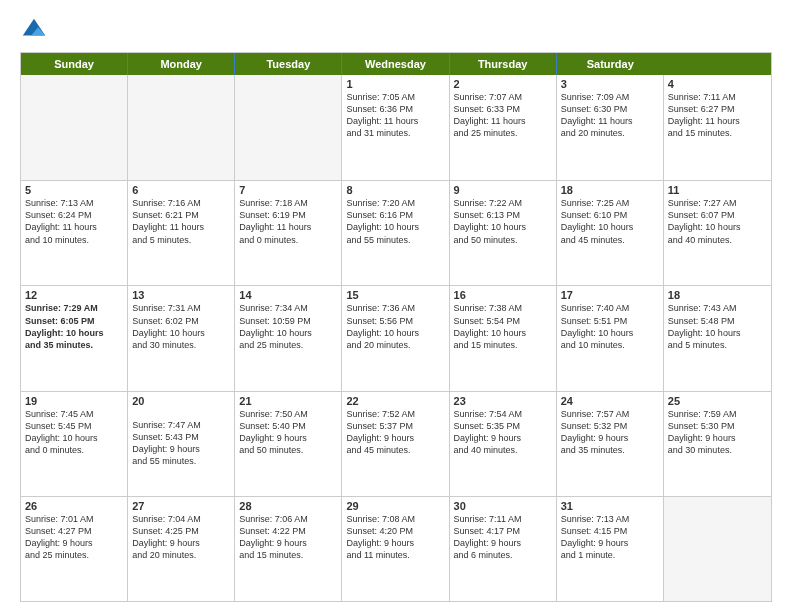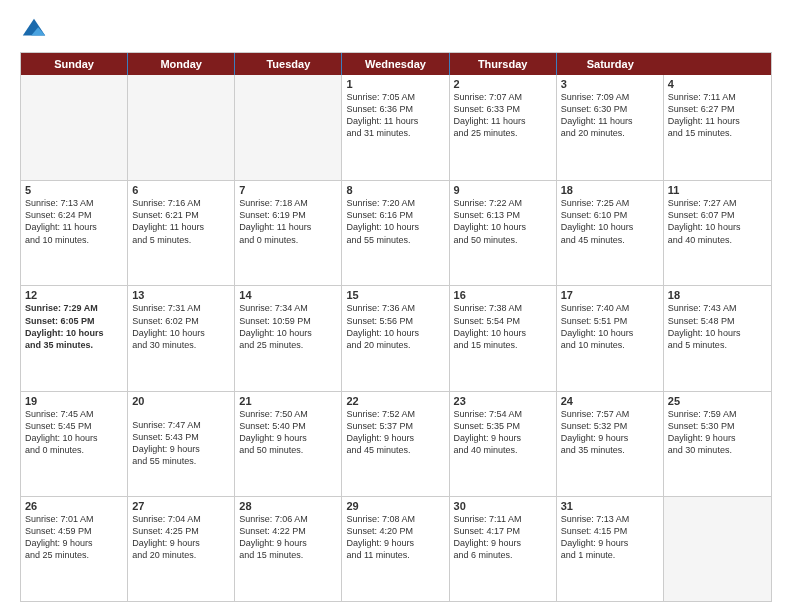--- a/index.html
+++ b/index.html
@@ -63,21 +63,21 @@
     }
     .calendar {
       flex: 1;
       display: flex;
       flex-direction: column;
       border: 1px solid #ccc;
     }
     .cal-header {
       display: grid;
       grid-template-columns: repeat(7, 1fr);
-      background: #7f1d1d;
+      background: #4d7c0f;
     }
     .cal-header-cell {
       color: #fff;
       font-size: 11px;
       font-weight: bold;
       padding: 5px 4px;
       text-align: center;
       border-right: 1px solid #3a7fc0;
     }
     .cal-header-cell:last-child { border-right: none; }
@@ -329,21 +329,21 @@
             <div class="cell-text" style="white-space: pre-wrap;">Sunrise: 7:59 AM
 Sunset: 5:30 PM
 Daylight: 9 hours
 and 30 minutes.</div>
           </div>
         </div>
         <div class="cal-row">
           <div class="cal-cell">
             <span class="day-num">26</span>
             <div class="cell-text" style="white-space: pre-wrap;">Sunrise: 7:01 AM
-Sunset: 4:59 PM
+Sunset: 4:27 PM
 Daylight: 9 hours
 and 25 minutes.</div>
           </div>
           <div class="cal-cell">
             <span class="day-num">27</span>
             <div class="cell-text" style="white-space: pre-wrap;">Sunrise: 7:04 AM
 Sunset: 4:25 PM
 Daylight: 9 hours
 and 20 minutes.</div>
           </div>

